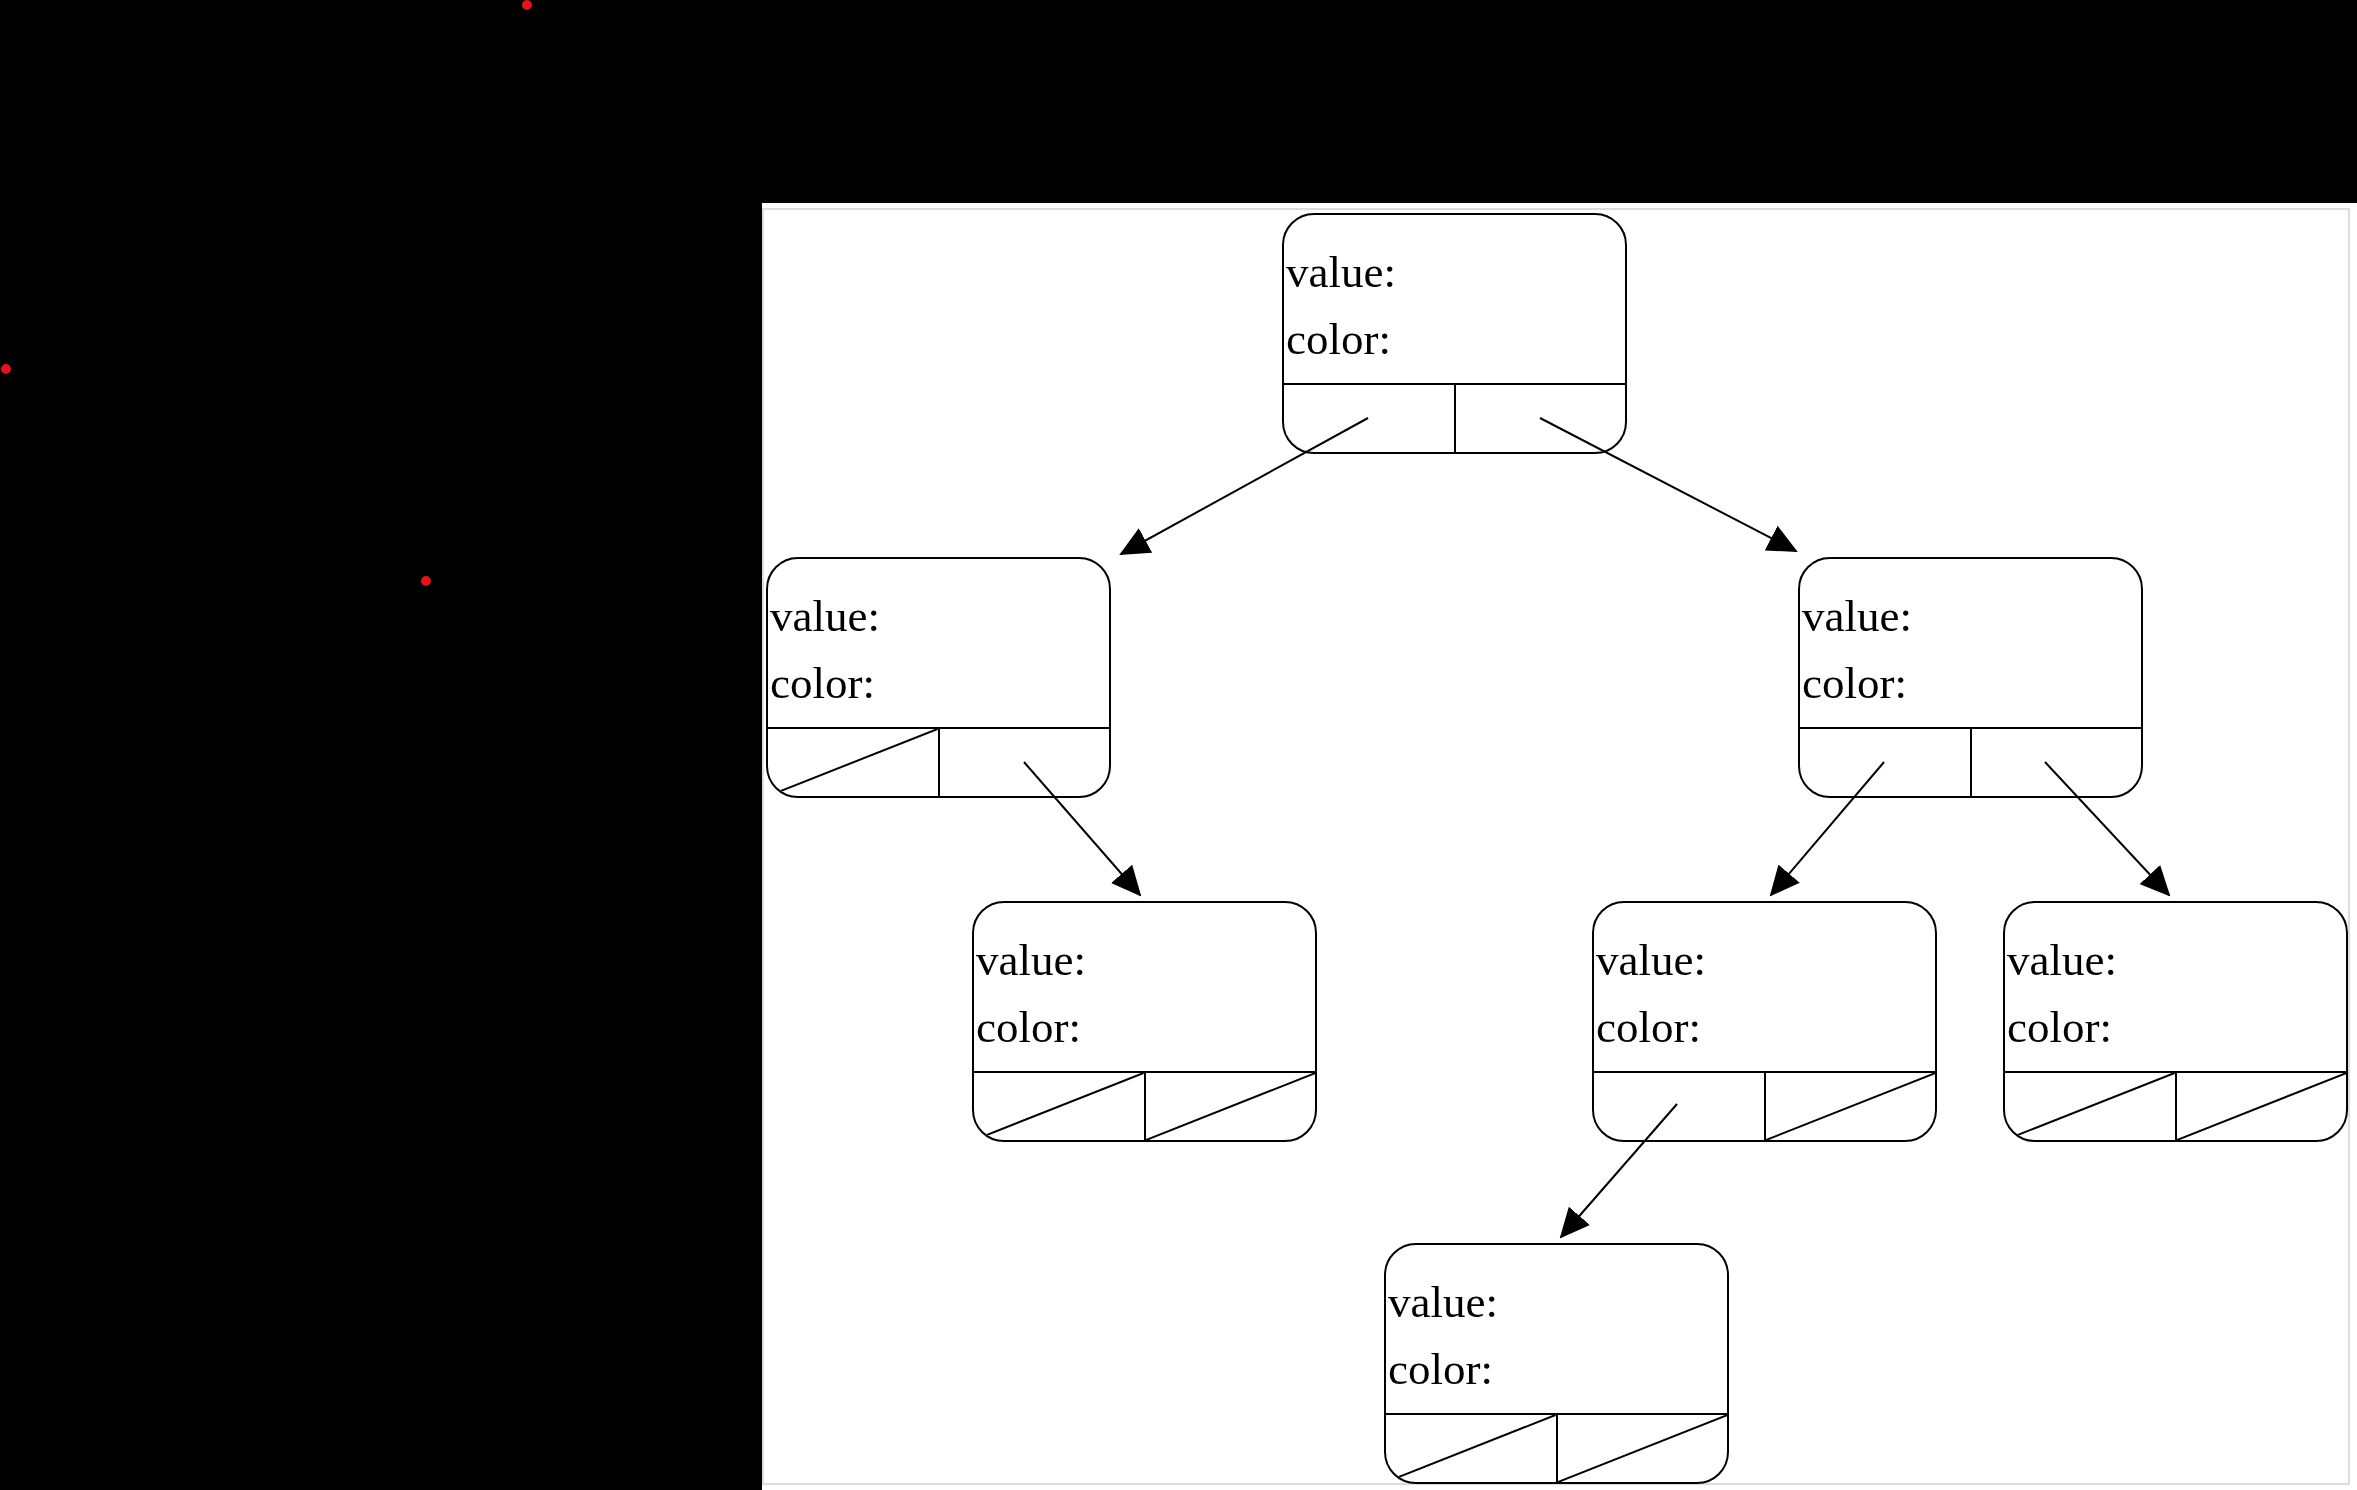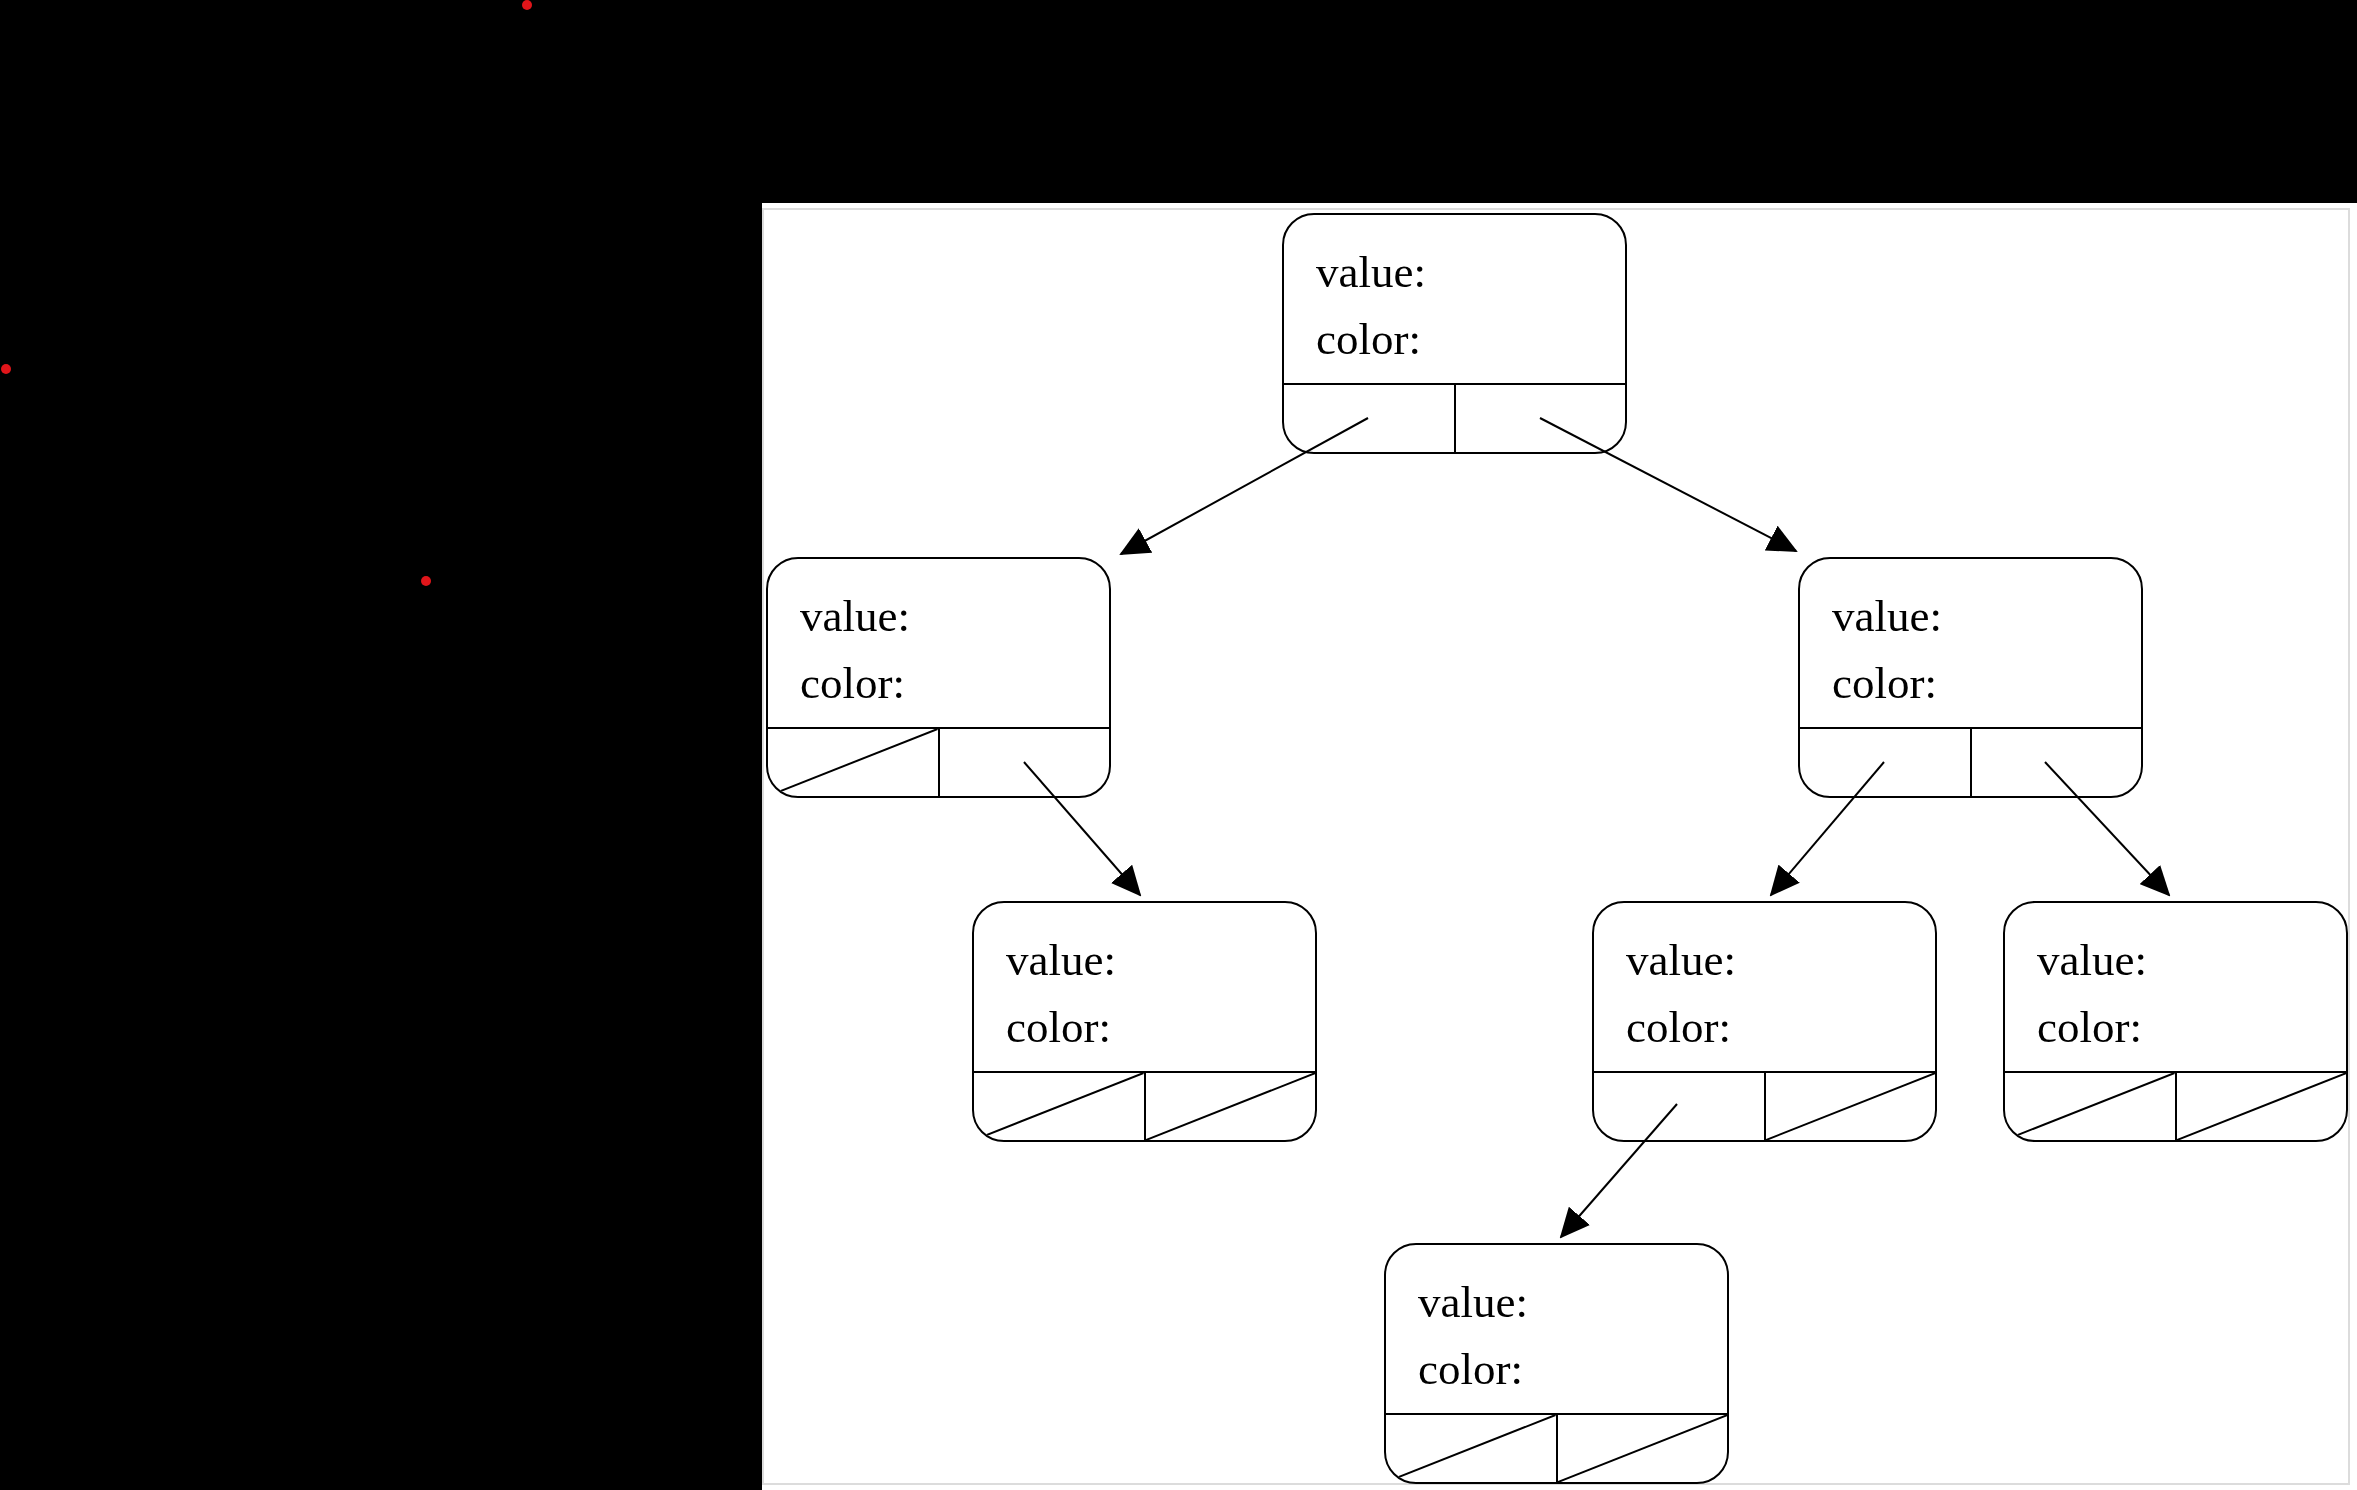--- a/index.html
+++ b/index.html
@@ -47,25 +47,24 @@
   .node-b { left: 766px;  top: 557px; }
   .node-c { left: 1798px; top: 557px; }
   .node-d { left: 972px;  top: 901px; }
   .node-e { left: 1592px; top: 901px; }
   .node-f { left: 2003px; top: 901px; }
   .node-g { left: 1384px; top: 1243px; }
 
   .node-text {
     position: absolute;
     left: 0; top: 0; right: 0; bottom: 69px;
-    padding: 24px 0 0 24px;
+    padding: 24px 0 0 2px;
     font-size: 45px;
     line-height: 67px;
     color: #000;
-    margin-left: 8px;
   }
   .cells {
     position: absolute;
     left: 0; right: 0; bottom: 0;
     height: 69px;
     border-top: 2px solid #000;
     box-sizing: border-box;
     display: flex;
   }
   .cell { flex: 1 1 0; position: relative; }

